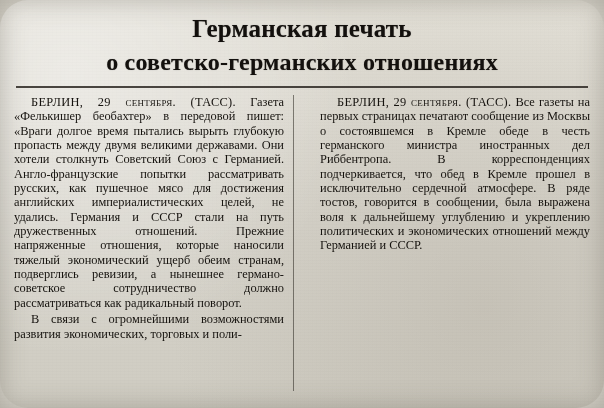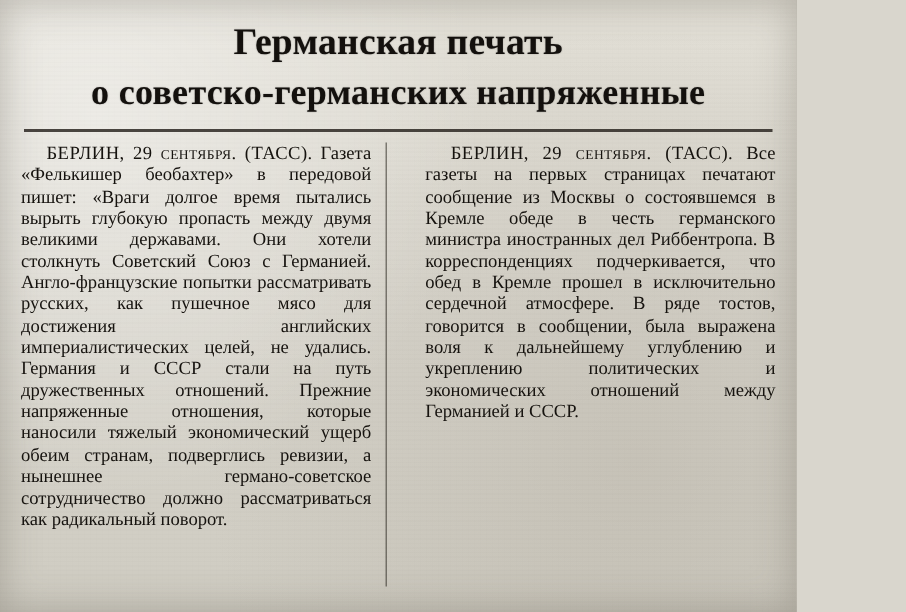--- a/index.html
+++ b/index.html
@@ -8,29 +8,30 @@
   }
   body {
     width: 604px;
     height: 408px;
     background: #d9d6cd;
     font-family: "Liberation Serif", serif;
     overflow: hidden;
   }
   .page {
     position: relative;
-    width: 531px;
+    width: 604px;
     height: 408px;
     background: #dbd8cf;
     background-image:
       radial-gradient(circle at 12% 18%, rgba(255,255,255,0.45) 0%, rgba(255,255,255,0) 45%),
       radial-gradient(circle at 80% 75%, rgba(160,152,138,0.25) 0%, rgba(160,152,138,0) 55%),
       linear-gradient(180deg, #e2dfd6 0%, #d6d3ca 55%, #cfccc2 100%);
     box-sizing: border-box;
     padding: 10px 14px 8px 14px;
+    border-radius: 28px;
   }
   .paper-noise {
     position: absolute;
     inset: 0;
     pointer-events: none;
     opacity: 0.28;
     background-image:
       repeating-linear-gradient(0deg, rgba(0,0,0,0.035) 0px, rgba(0,0,0,0.035) 1px, rgba(255,255,255,0) 1px, rgba(255,255,255,0) 3px),
       repeating-linear-gradient(90deg, rgba(0,0,0,0.02) 0px, rgba(0,0,0,0.02) 1px, rgba(255,255,255,0) 1px, rgba(255,255,255,0) 4px);
   }
@@ -102,28 +103,29 @@
   }
 </style>
 </head>
 <body>
 
 <div class="page">
 
   <div class="paper-noise"></div>
 
   <h1 class="headline headline-line1">Германская печать</h1>
-  <h2 class="headline headline-line2">о советско-германских напряженные</h2>
+  <h2 class="headline headline-line2">о советско-германских отношениях</h2>
 
   <div class="rule"></div>
 
   <div class="columns">
 
     <div class="col col-left">
       <p><span class="lead">БЕРЛИН, 29 сентября. (ТАСС).</span> <span>Газета «Фелькишер беобахтер» в передовой пишет: «Враги долгое время пытались вырыть глубокую пропасть между двумя великими державами. Они хотели столкнуть Советский Союз с Германией. Англо-французские попытки рассматривать русских, как пушечное мясо для достижения английских империалистических целей, не удались. Германия и СССР стали на путь дружественных отношений. Прежние напряженные отношения, которые наносили тяжелый экономический ущерб обеим странам, подверглись ревизии, а нынешнее германо-советское сотрудничество должно рассматриваться как радикальный поворот.</span></p>
+      <p><span>В связи с огромнейшими возможностями развития экономических, торговых и поли-</span></p>
     </div>
 
     <div class="col col-right">
       <p><span class="lead">БЕРЛИН, 29 сентября. (ТАСС).</span> <span>Все газеты на первых страницах печатают сообщение из Москвы о состоявшемся в Кремле обеде в честь германского министра иностранных дел Риббентропа. В корреспонденциях подчеркивается, что обед в Кремле прошел в исключительно сердечной атмосфере. В ряде тостов, говорится в сообщении, была выражена воля к дальнейшему углублению и укреплению политических и экономических отношений между Германией и СССР.</span></p>
     </div>
 
   </div>
 
   <div class="edge-shadow"></div>
 </div>

